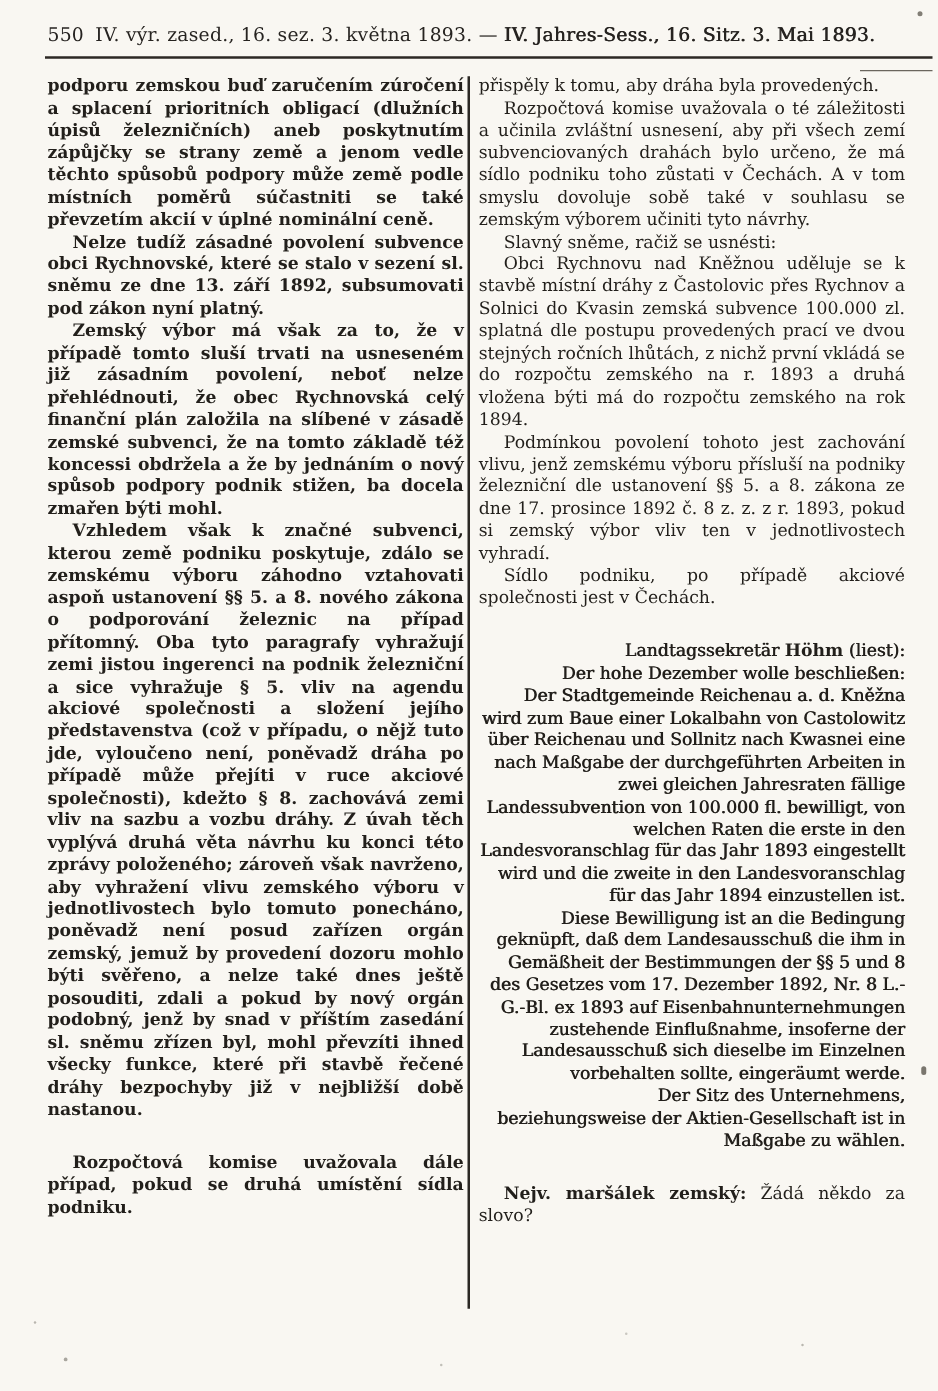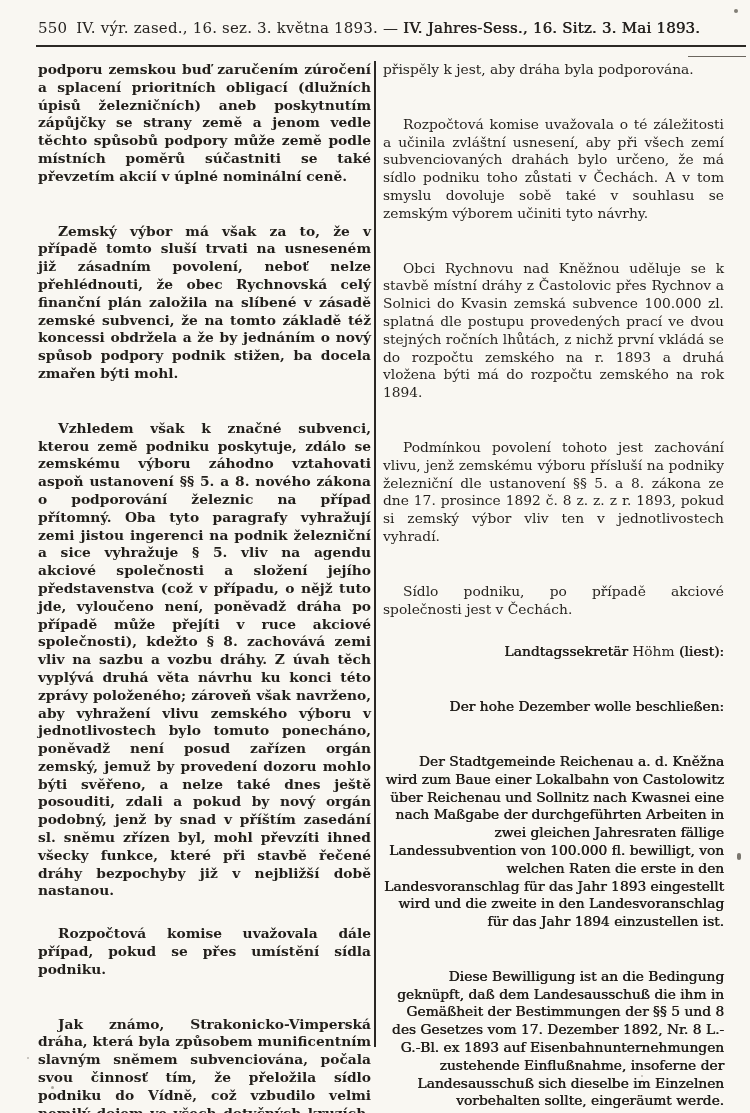--- a/index.html
+++ b/index.html
@@ -39,24 +39,24 @@
     height: 986px;
     flex: none;
   }
   p {
     margin: 0;
     font-size: 13.8px;
     line-height: 17.8px;
     text-align: justify;
     overflow-wrap: break-word;
   }
-  p.indent { text-indent: 20px; margin-top: 37px; }
+  p.indent { text-indent: 20px; }
   p.gap { margin-top: 25px; }
   .fraktur { text-shadow: 0.5px 0 0 currentColor; text-align: right; }
-  .lead-bold { font-weight: normal; text-shadow: none; }
+  .lead-bold { font-weight: bold; text-shadow: none; }
   .speck { position: absolute; background: #5a554c; border-radius: 50%; }
   .s1 { left: 734px; top: 9px;   width: 4px; height: 4px; opacity: .75; }
   .s2 { left: 737px; top: 853px; width: 4px; height: 7px; opacity: .8; border-radius: 2px; }
   .s3 { left: 51px;  top: 1086px; width: 3px; height: 3px; opacity: .5; }
   .s4 { left: 27px;  top: 1057px; width: 2px; height: 2px; opacity: .4; }
   .s5 { left: 352px; top: 1091px; width: 2px; height: 2px; opacity: .35; }
   .s6 { left: 641px; top: 1075px; width: 2px; height: 2px; opacity: .4; }
   .s7 { left: 500px; top: 1066px; width: 2px; height: 2px; opacity: .3; }
 </style>
 </head>
@@ -66,31 +66,32 @@
   <span class="pagenum">550</span><span>IV. výr. zased., 16. sez. 3. května 1893. —</span>
   <span class="fraktur">IV. Jahres-Sess., 16. Sitz. 3. Mai 1893.</span>
 </div>
 <div class="header-rule"></div>
 <div class="header-rule-dash"></div>
 
 <div class="columns">
 
   <div class="col left">
     <p>podporu zemskou buď zaručením zúročení a splacení prioritních obligací (dlužních úpisů železničních) aneb poskytnutím zápůjčky se strany země a jenom vedle těchto spůsobů podpory může země podle místních poměrů súčastniti se také převzetím akcií v úplné nominální ceně.</p>
+    <p class="indent">Nelze tudíž zásadné povolení subvence obci Rychnovské, které se stalo v sezení sl. sněmu ze dne 13. září 1892, subsumovati pod zákon nyní platný.</p>
     <p class="indent">Zemský výbor má však za to, že v případě tomto sluší trvati na usneseném již zásadním povolení, neboť nelze přehlédnouti, že obec Rychnovská celý finanční plán založila na slíbené v zásadě zemské subvenci, že na tomto základě též koncessi obdržela a že by jednáním o nový spůsob podpory podnik stižen, ba docela zmařen býti mohl.</p>
     <p class="indent">Vzhledem však k značné subvenci, kterou země podniku poskytuje, zdálo se zemskému výboru záhodno vztahovati aspoň ustanovení §§ 5. a 8. nového zákona o podporování železnic na případ přítomný. Oba tyto paragrafy vyhražují zemi jistou ingerenci na podnik železniční a sice vyhražuje § 5. vliv na agendu akciové společnosti a složení jejího představenstva (což v případu, o nějž tuto jde, vyloučeno není, poněvadž dráha po případě může přejíti v ruce akciové společnosti), kdežto § 8. zachovává zemi vliv na sazbu a vozbu dráhy. Z úvah těch vyplývá druhá věta návrhu ku konci této zprávy položeného; zároveň však navrženo, aby vyhražení vlivu zemského výboru v jednotlivostech bylo tomuto ponecháno, poněvadž není posud zařízen orgán zemský, jemuž by provedení dozoru mohlo býti svěřeno, a nelze také dnes ještě posouditi, zdali a pokud by nový orgán podobný, jenž by snad v příštím zasedání sl. sněmu zřízen byl, mohl převzíti ihned všecky funkce, které při stavbě řečené dráhy bezpochyby již v nejbližší době nastanou.</p>
-    <p class="indent gap">Rozpočtová komise uvažovala dále případ, pokud se přes umístění sídla podniku.</p>
-    <p class="indent">Jak známo, Strakonicko-Vimperská dráha, která byla způsobem munificentním slavným sněmem subvenciována, počala svou činnosť tím, že přeložila sídlo podniku do Vídně, což vzbudilo velmi nemilý dojem ve všech dotyčných kruzích, které</p>
+    <p class="indent gap">Rozpočtová komise uvažovala dále případ, pokud se druhá umístění sídla podniku.</p>
   </div>
 
   <div class="divider"></div>
 
   <div class="col right">
-    <p>přispěly k jest, aby dráha byla podporována.</p>
+    <p>přispěly k tomu, aby dráha byla provedených.</p>
     <p class="indent">Rozpočtová komise uvažovala o té záležitosti a učinila zvláštní usnesení, aby při všech zemí subvenciovaných drahách bylo určeno, že má sídlo podniku toho zůstati v Čechách. A v tom smyslu dovoluje sobě také v souhlasu se zemským výborem učiniti tyto návrhy.</p>
+    <p class="indent">Slavný sněme, račiž se usnésti:</p>
     <p class="indent">Obci Rychnovu nad Kněžnou uděluje se k stavbě místní dráhy z Častolovic přes Rychnov a Solnici do Kvasin zemská subvence 100.000 zl. splatná dle postupu provedených prací ve dvou stejných ročních lhůtách, z nichž první vkládá se do rozpočtu zemského na r. 1893 a druhá vložena býti má do rozpočtu zemského na rok 1894.</p>
     <p class="indent">Podmínkou povolení tohoto jest zachování vlivu, jenž zemskému výboru přísluší na podniky železniční dle ustanovení §§ 5. a 8. zákona ze dne 17. prosince 1892 č. 8 z. z. z r. 1893, pokud si zemský výbor vliv ten v jednotlivostech vyhradí.</p>
     <p class="indent">Sídlo podniku, po případě akciové společnosti jest v Čechách.</p>
 
     <p class="indent gap fraktur"><span>Landtagssekretär </span><span class="lead-bold">Höhm</span><span> (liest):</span></p>
 
     <p class="indent fraktur" lang="de">Der hohe Dezember wolle beschließen:</p>
     <p class="indent fraktur" lang="de">Der Stadtgemeinde Reichenau a. d. Kněžna wird zum Baue einer Lokalbahn von Castolowitz über Reichenau und Sollnitz nach Kwasnei eine nach Maßgabe der durchgeführten Arbeiten in zwei gleichen Jahresraten fällige Landessubvention von 100.000 fl. bewilligt, von welchen Raten die erste in den Landesvoranschlag für das Jahr 1893 eingestellt wird und die zweite in den Landesvoranschlag für das Jahr 1894 einzustellen ist.</p>
     <p class="indent fraktur" lang="de">Diese Bewilligung ist an die Bedingung geknüpft, daß dem Landesausschuß die ihm in Gemäßheit der Bestimmungen der §§ 5 und 8 des Gesetzes vom 17. Dezember 1892, Nr. 8 L.-G.-Bl. ex 1893 auf Eisenbahnunternehmungen zustehende Einflußnahme, insoferne der Landesausschuß sich dieselbe im Einzelnen vorbehalten sollte, eingeräumt werde.</p>
     <p class="indent fraktur" lang="de">Der Sitz des Unternehmens, beziehungsweise der Aktien-Gesellschaft ist in Maßgabe zu wählen.</p>

